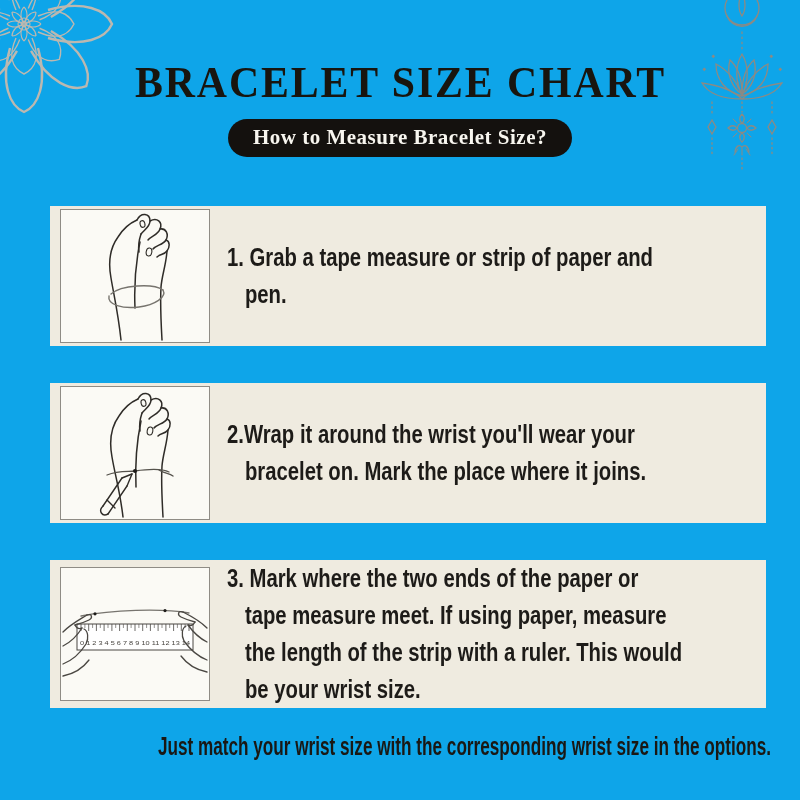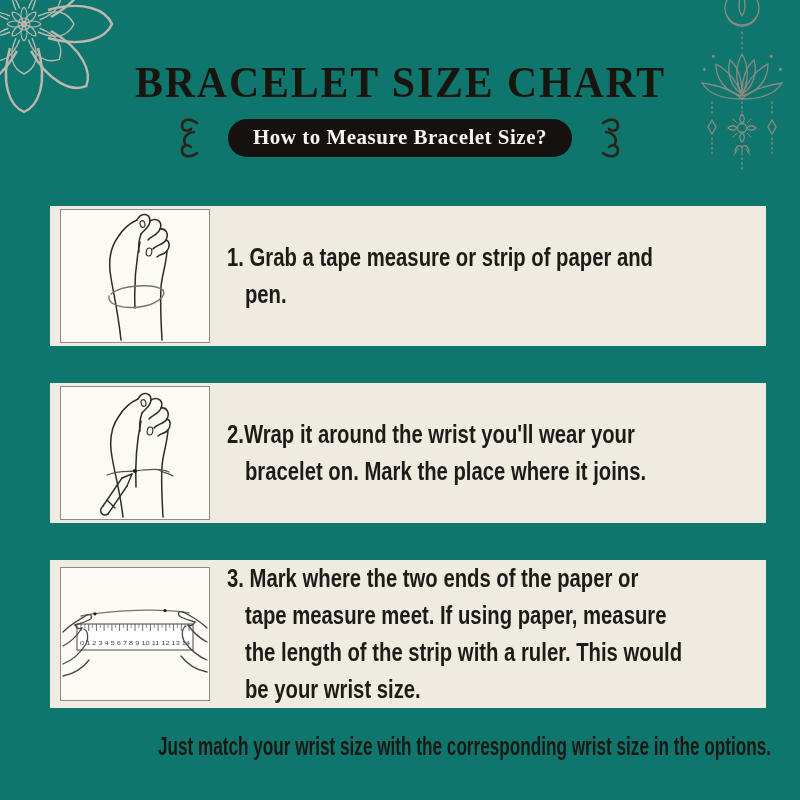--- a/index.html
+++ b/index.html
@@ -1,36 +1,36 @@
 <!DOCTYPE html>
 <html><head>
 <meta charset="utf-8">
 <style>
   html,body{margin:0;padding:0;}
   .page{
     position:relative;
     width:800px;height:800px;
-    background:#0f766e;
+    background:#0ea5e9;
     overflow:hidden;
     font-family:"Liberation Sans", sans-serif;
     color:#1d1b18;
   }
   
   .title{
     position:absolute;top:60px;left:0;right:0;
     text-align:center;
     font-family:"Liberation Serif", serif;
     font-weight:700;font-size:44px;line-height:46px;
     letter-spacing:2px;color:#18150f;
     margin:0;
   }
   .title-inner{display:inline-block;transform:scaleX(.95);transform-origin:50% 50%;white-space:nowrap;}
   .badge-row{
     position:absolute;top:116px;left:0;right:0;height:44px;
-    display:flex;justify-content:center;align-items:center;gap:26px;
+    display:flex;justify-content:center;align-items:center;gap:26px;flex-direction:column;
   }
   .badge-pill{
     background:#14110e;color:#f8f6ef;
     border-radius:20px;
     padding:7px 25px 9px 25px;
     font-family:"Liberation Serif", serif;
     font-weight:700;font-size:21px;line-height:22px;
     letter-spacing:.5px;white-space:nowrap;
   }
   

